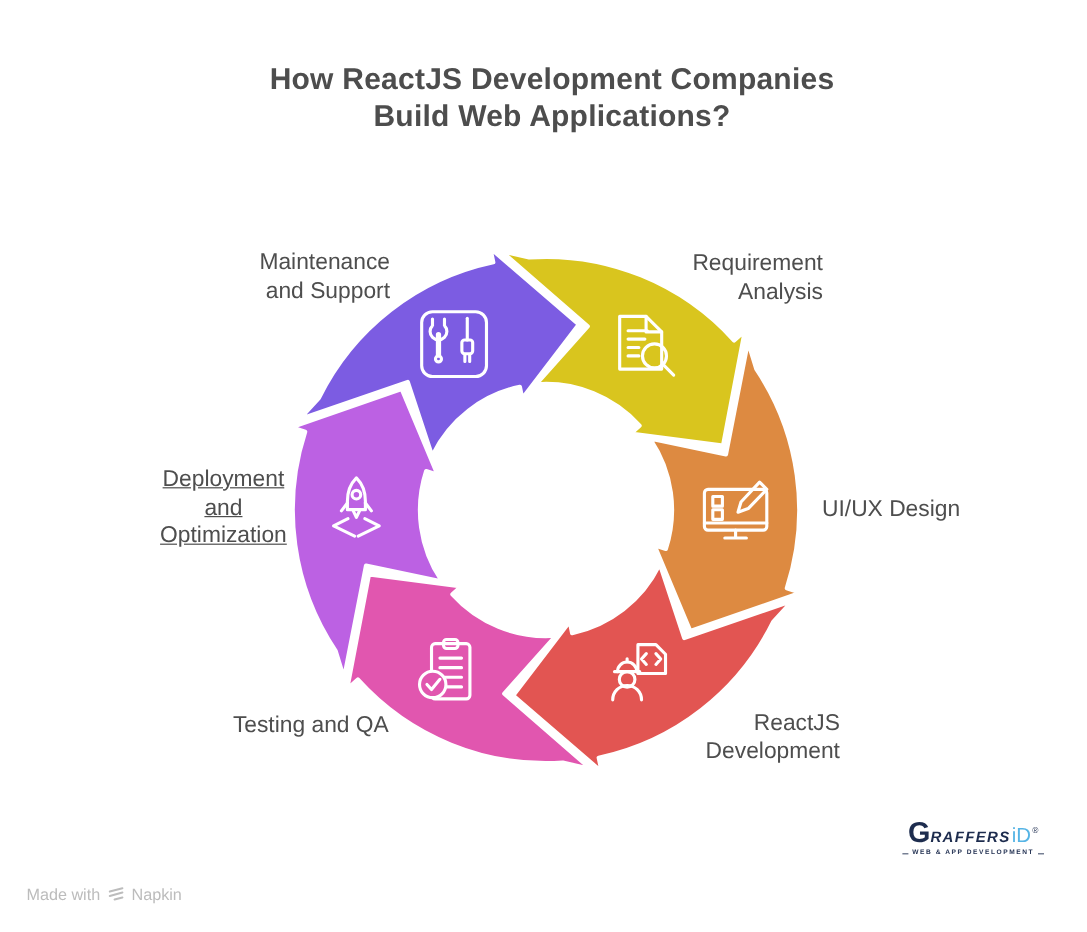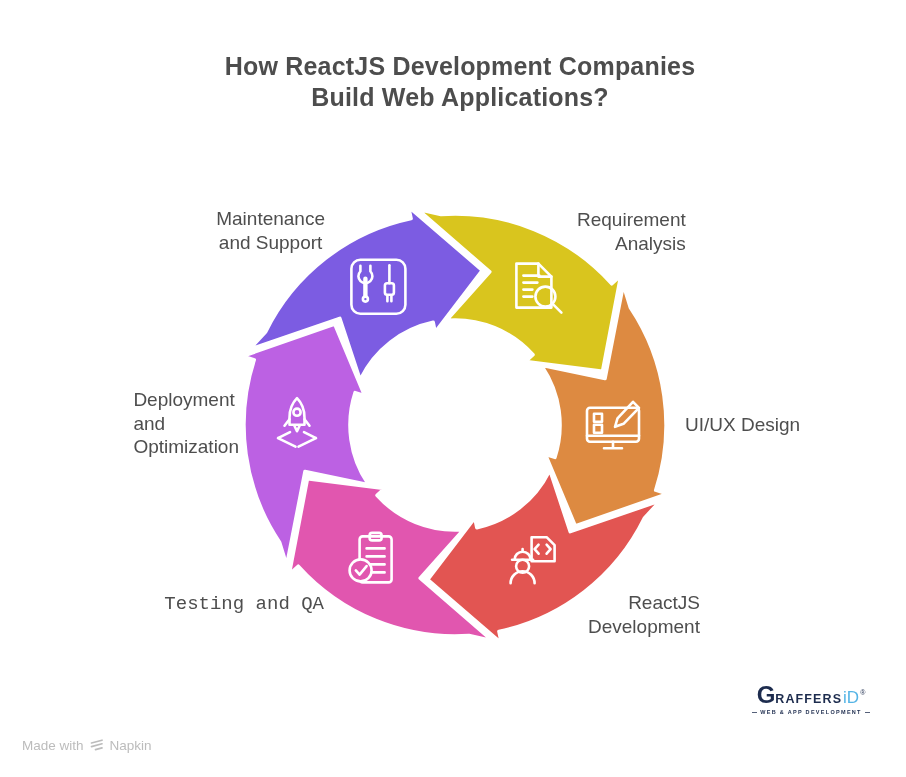--- a/index.html
+++ b/index.html
@@ -10,34 +10,34 @@
   .title{
     position:absolute;top:51px;left:0;right:0;text-align:center;
     font-size:25px;line-height:31px;font-weight:700;color:#4d4d4d;
     white-space:pre-line;letter-spacing:.2px;
   }
   #diagram-svg{position:absolute;left:0;top:0;}
   .seg-label{
     position:absolute;font-size:19px;line-height:23.5px;color:#4e4e4e;
     white-space:pre-line;
   }
-  .lbl-0{right:595px;top:207px;text-align:center;}
+  .lbl-0{right:595px;top:207px;text-align:right;}
   .lbl-1{left:577px;top:208px;text-align:right;}
   .lbl-2{left:685px;top:413px;text-align:left;}
   .lbl-3{left:588px;top:591px;text-align:right;}
-  .lbl-4{right:596px;top:593px;text-align:right;font-family:Liberation Mono, monospace;}
-  .lbl-5{right:681px;top:388px;text-align:left;}
+  .lbl-4{right:596px;top:593px;text-align:right;}
+  .lbl-5{right:681px;top:388px;text-align:center;text-decoration:underline;}
   .attribution{
     position:absolute;left:22px;top:738px;display:flex;align-items:flex-start;gap:6px;
     color:#bcbcbc;font-size:13.5px;
   }
   .brand{position:absolute;right:50px;top:683px;width:118px;text-align:center;}
   .brand-row{display:flex;align-items:baseline;justify-content:center;}
   .b-g{font-size:24px;font-weight:700;color:#1d2c4e;line-height:24px;}
-  .b-rest{font-size:12.5px;font-weight:700;color:#1d2c4e;letter-spacing:1.1px;}
+  .b-rest{font-size:12.5px;font-weight:700;color:#1d2c4e;letter-spacing:1.1px;font-style:italic;}
   .b-id{font-size:17px;font-weight:400;color:#55b4e5;margin-left:1px;}
   .b-reg{font-size:7px;color:#1d2c4e;position:relative;top:-8px;margin-left:1px;}
   .brand-tagline{display:flex;align-items:center;justify-content:center;gap:3px;margin-top:1px;}
   .tag-text{font-size:5.5px;font-weight:700;color:#1d2c4e;letter-spacing:1.3px;white-space:nowrap;}
   .tag-line{width:11px;height:1px;background:#1d2c4e;opacity:.75;}
 </style>
 </head>
 <body>
 
 <div class="canvas">

